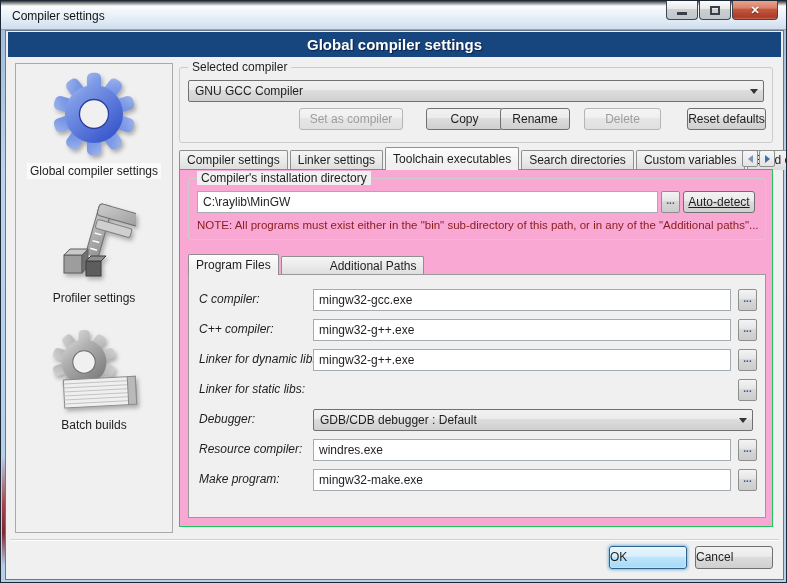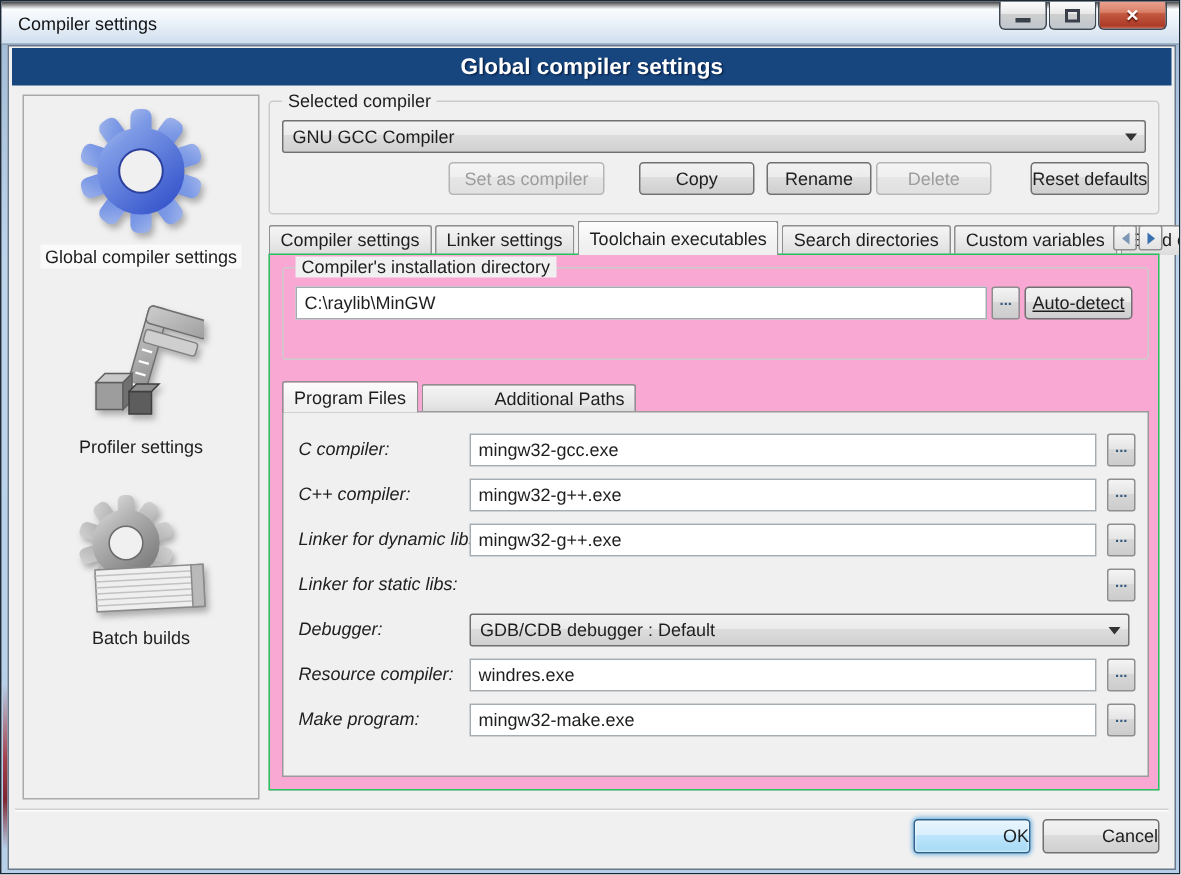--- a/index.html
+++ b/index.html
@@ -52,21 +52,21 @@
     border-left:4px solid transparent; border-right:4px solid transparent; border-top:5px solid #333; }
   .combo-main { position:absolute; left:8px; right:8px; top:12px; }
 
   
   .btn { position:absolute; height:22px; border:1px solid #707070; border-radius:3px;
     background:linear-gradient(#f2f2f2,#ebebeb 45%,#dddddd 46%,#cfcfcf);
     font-family:"Liberation Sans",sans-serif; font-size:12px; color:#1e1e1e; text-align:center; line-height:20px; cursor:default; }
   .btn.disabled { color:#9d9d9d; border-color:#b5b5b5; background:linear-gradient(#f5f5f5,#efefef 45%,#e6e6e6 46%,#e0e0e0); }
   .b-setdefault { left:119px; top:40px; width:104px; }
   .b-copy   { left:246px; top:40px; width:77px; }
-  .b-rename { left:331px; top:40px; width:70px; }
+  .b-rename { left:320px; top:40px; width:70px; }
   .b-delete { left:404px; top:40px; width:77px; }
   .b-reset  { right:6px;  top:40px; width:79px; }
 
   
   .tabs { position:absolute; left:173px; top:116px; width:594px; height:23px; display:flex; align-items:flex-end; }
   .tab { height:20px; line-height:19px; padding:0 7px; margin-right:2px; font-size:12px; white-space:nowrap;
     border:1px solid #8f8f8f; border-bottom:none; border-radius:2px 2px 0 0;
     background:linear-gradient(#f5f5f5,#e9e9e9 55%,#dcdcdc); cursor:default; }
   .tab.active { height:23px; line-height:22px; background:linear-gradient(#fdfdfd,#f0f0f0 70%);
     position:relative; z-index:3; }
@@ -98,21 +98,21 @@
 
   .prow { position:absolute; left:0; width:100%; height:22px; }
   .prow-label { position:absolute; left:10px; top:3px; font-size:12px;font-style:italic; }
   .prow-field { position:absolute; left:124px; top:0; width:418px; }
   .prow-browse { position:absolute; left:546px; top:0; }
   .prow-combo { position:absolute; left:124px; top:0; width:440px; }
 
   
   .footer-sep { position:absolute; left:4px; right:4px; top:508px; border-top:1px solid #d2d2d2; border-bottom:1px solid #fdfdfd; }
   .fbtn { position:absolute; top:515px; width:78px; height:23px; border:1px solid #707070; border-radius:3px;
-    background:linear-gradient(#f2f2f2,#ebebeb 45%,#dddddd 46%,#cfcfcf); font-size:12px; text-align:right; line-height:21px; cursor:default; }
+    background:linear-gradient(#f2f2f2,#ebebeb 45%,#dddddd 46%,#cfcfcf); font-size:12px; text-align:left; line-height:21px; cursor:default; }
   .fbtn.ok { left:603px; border-color:#2c628b;
     background:linear-gradient(#e8f5fd,#d8effc 45%,#bee6fd 46%,#a6d9f4);
     box-shadow:0 0 3px 1px #7ab8e0, inset 0 0 2px #fff; }
   .fbtn.cancel { left:689px; }
 </style>
 </head>
 <body>
 
 <div class="frame">
   <div class="frame-tint"></div>
@@ -266,20 +266,21 @@
 
     <div class="tabpanel">
 
       <div class="groupbox grp2">
         <span class="gb-caption">Compiler's installation directory</span>
         <div class="dir-row">
           <input class="tbox dir-input" value="C:\raylib\MinGW" style="">
           <div class="browse-btn">...</div>
           <div class="btn autodetect-btn">Auto-detect</div>
         </div>
+        <div class="note">NOTE: All programs must exist either in the "bin" sub-directory of this path, or in any of the "Additional paths"...</div>
       </div>
 
       <div class="subtabs">
         <div class="tab active" style="height:21px;line-height:20px;">Program Files</div>
         <div class="tab" style="height:19px;line-height:18px;padding-left:48px;">Additional Paths</div>
       </div>
 
       <div class="subpanel">
 
         <div class="prow" style="top:14px;">

